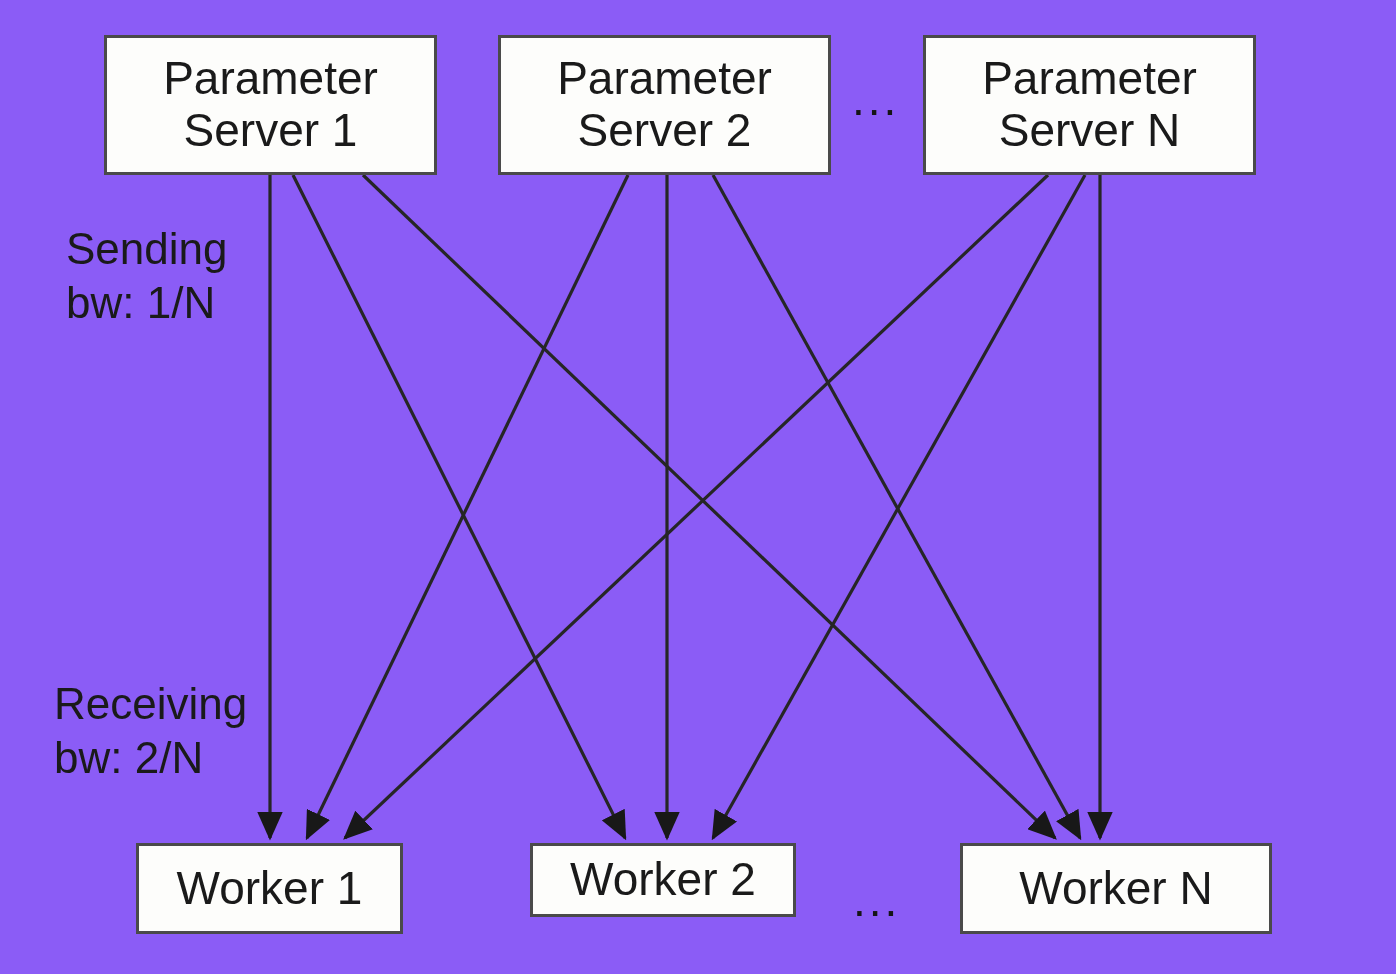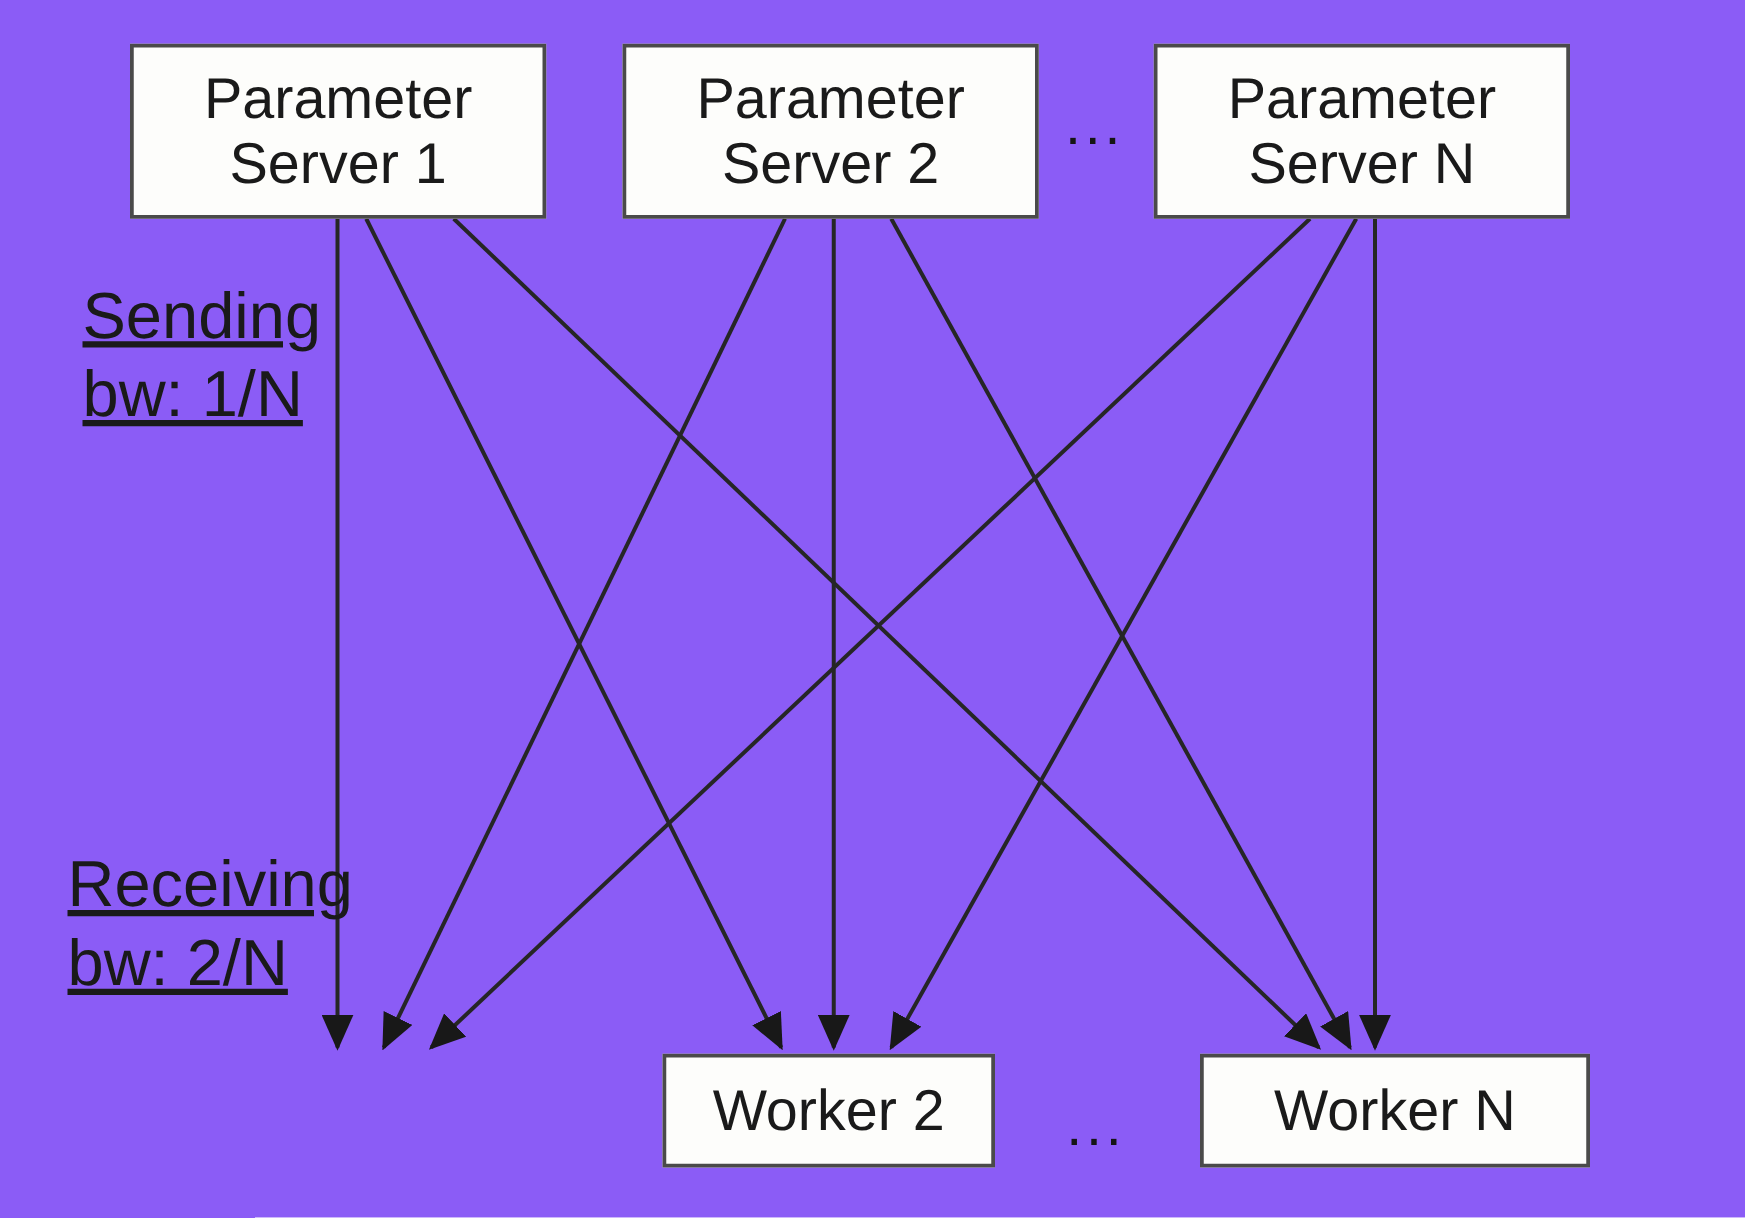--- a/index.html
+++ b/index.html
@@ -52,25 +52,24 @@
     color: #151515;
     font-size: 46px;
     letter-spacing: 3px;
     line-height: 1;
     z-index: 2;
     white-space: nowrap;
   }
   .side-label {
     position: absolute;
     color: #1a1a1a;
-    font-size: 52px;
+    font-size: 44px;
     line-height: 1.22;
     white-space: pre-line;
     z-index: 2;
-    text-decoration: underline;
   }
 </style>
 </head>
 <body>
 
 <div id="canvas">
 
   <svg id="wires" viewBox="0 0 1396 974" xmlns="http://www.w3.org/2000/svg">
     <defs>
       <marker id="arrowhead" markerWidth="9" markerHeight="8" refX="8.2" refY="4" orient="auto" markerUnits="strokeWidth">
@@ -97,21 +96,24 @@
   <div class="node-box ps-box" style="left: 498px; top: 35px; width: 333px; height: 140px;">
     <span class="node-label">Parameter
 Server 2</span>
   </div>
   <div class="node-box ps-box" style="left: 923px; top: 35px; width: 333px; height: 140px;">
     <span class="node-label">Parameter
 Server N</span>
   </div>
   <div class="ellipsis" id="ps-ellipsis" style="left: 852px; top: 76px;">...</div>
 
-  <div class="node-box worker-box" style="left: 530px; top: 843px; width: 266px; height: 91px;">
+  <div class="node-box worker-box" style="left: 136px; top: 843px; width: 267px; height: 91px;">
+    <span class="node-label">Worker 1</span>
+  </div>
+  <div class="node-box worker-box" style="left: 530px; top: 843px; width: 266px; height: 74px;">
     <span class="node-label">Worker 2</span>
   </div>
   <div class="node-box worker-box" style="left: 960px; top: 843px; width: 312px; height: 91px;">
     <span class="node-label">Worker N</span>
   </div>
   <div class="ellipsis" id="worker-ellipsis" style="left: 853px; top: 877px;">...</div>
 
   <div class="side-label" id="sending-bw" style="left: 66px; top: 222px;">Sending
 bw: 1/N</div>
   <div class="side-label" id="receiving-bw" style="left: 54px; top: 677px;">Receiving

